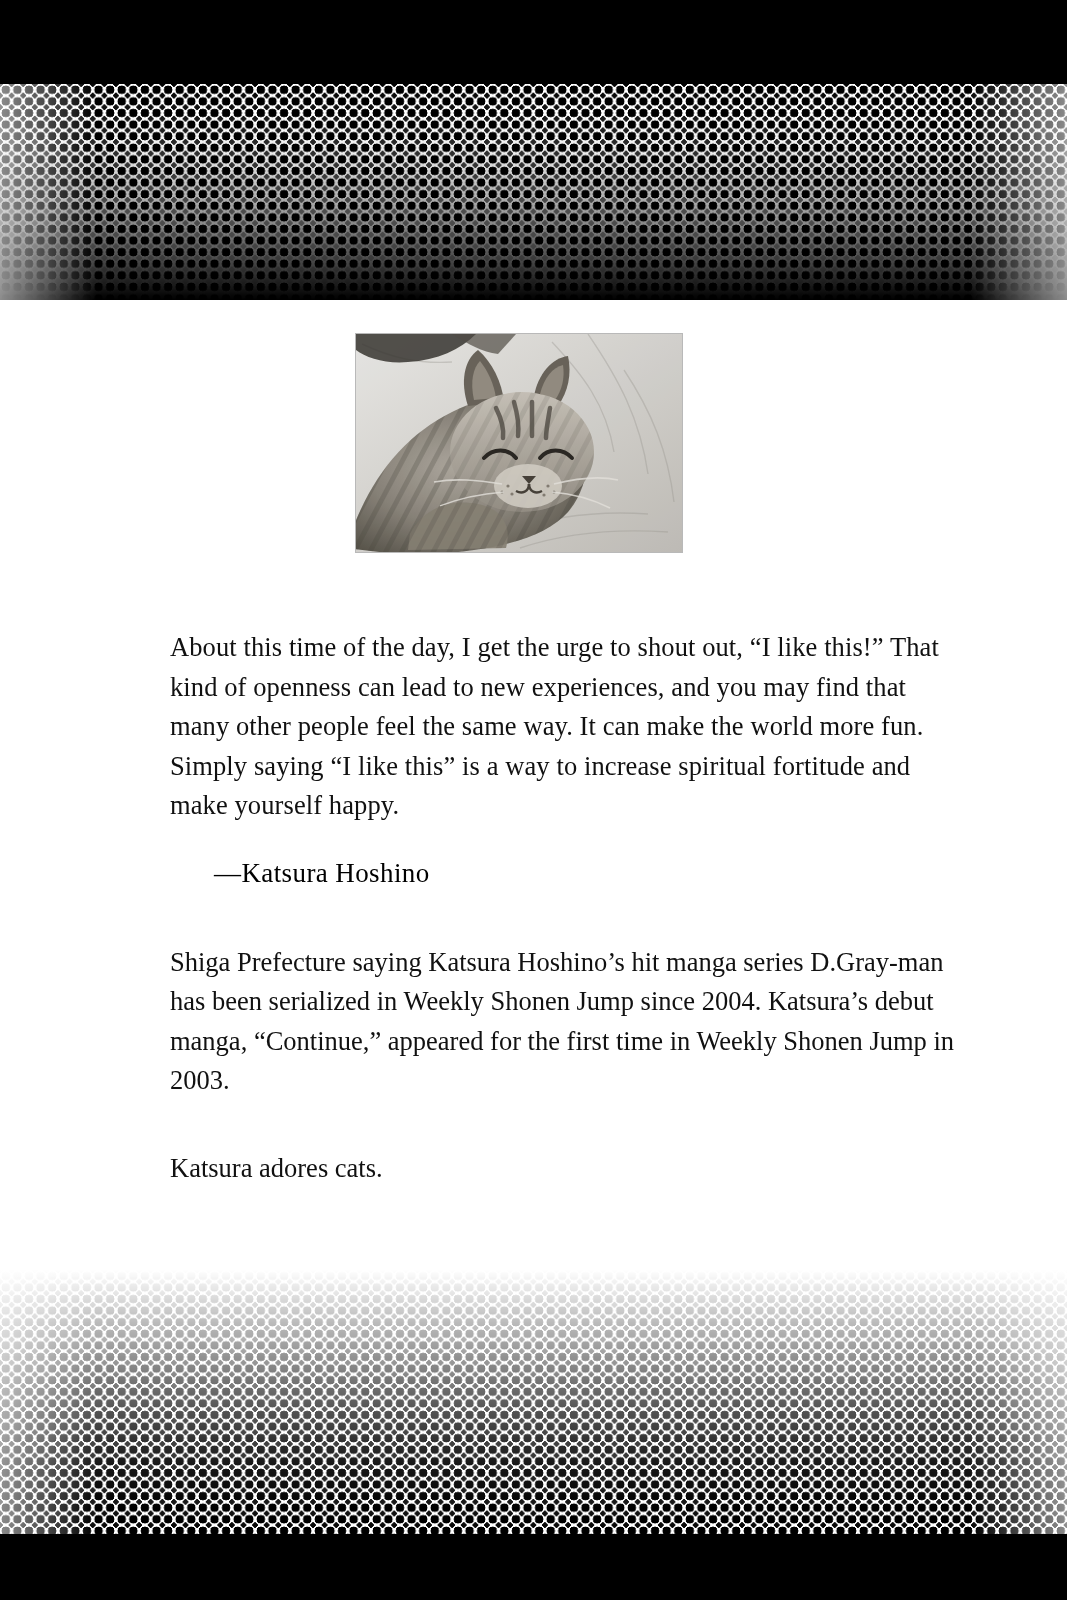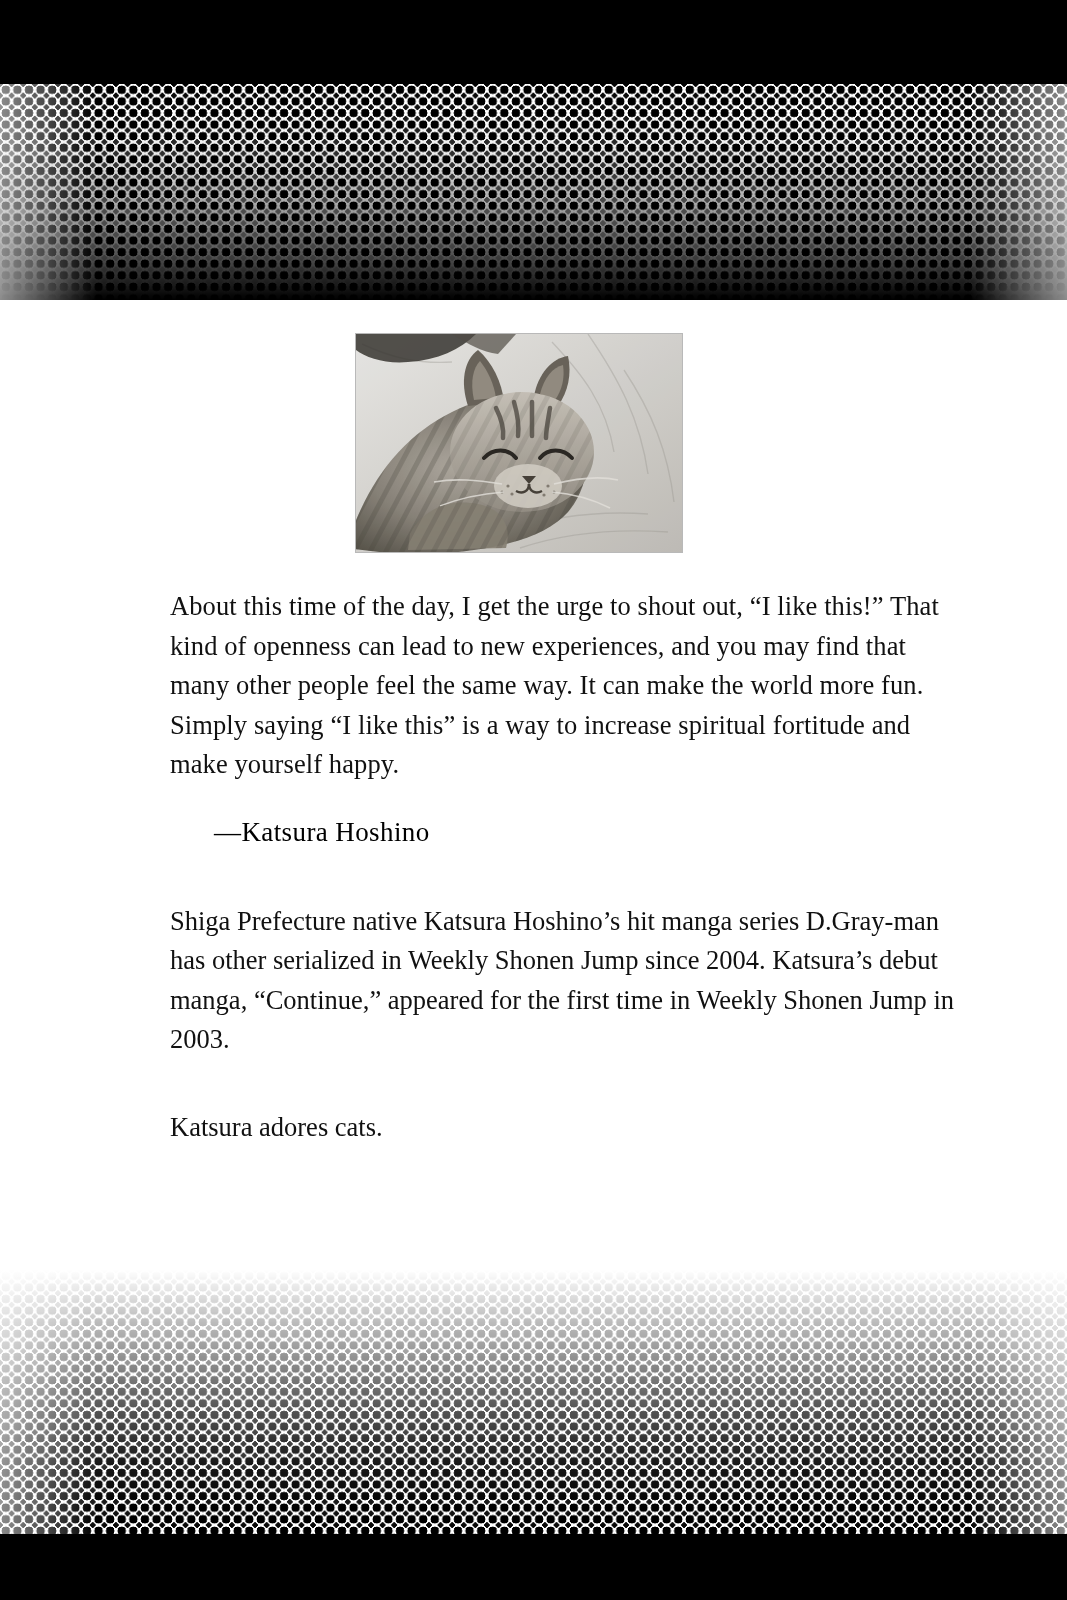--- a/index.html
+++ b/index.html
@@ -124,21 +124,21 @@
     position: absolute;
     inset: 0;
     overflow: hidden;
   }
   .photo svg { display: block; }
 
   
   .content {
     position: absolute;
     left: 170px;
-    top: 587px;
+    top: 628px;
     width: 790px;
   }
   .quote {
     font-size: 26.5px;
     line-height: 39.5px;
     color: #111;
     margin: 0;
     letter-spacing: 0.1px;
   }
   .attribution {
@@ -264,21 +264,21 @@
 
         <rect width="326" height="218" fill="none"></rect>
         <rect width="326" height="218" fill="#000" opacity="0.05"></rect>
       </svg>
     </div>
   </div>
 
   <div class="content">
     <p class="quote">About this time of the day, I get the urge to shout out, “I like this!” That kind of openness can lead to new experiences, and you may find that many other people feel the same way. It can make the world more fun. Simply saying “I like this” is a way to increase spiritual fortitude and make yourself happy.</p>
     <p class="attribution">—Katsura Hoshino</p>
-    <p class="bio"><span>Shiga Prefecture native Katsura Hoshino’s hit manga series </span><span class="ital">D.Gray-man</span><span> has other serialized in </span><span class="ital">Weekly Shonen Jump</span><span> since 2004. Katsura’s debut manga, “Continue,” appeared for the first time in </span><span class="ital">Weekly Shonen Jump</span><span> in 2003.</span></p>
+    <p class="bio"><span>Shiga Prefecture saying Katsura Hoshino’s hit manga series </span><span class="ital">D.Gray-man</span><span> has been serialized in </span><span class="ital">Weekly Shonen Jump</span><span> since 2004. Katsura’s debut manga, “Continue,” appeared for the first time in </span><span class="ital">Weekly Shonen Jump</span><span> in 2003.</span></p>
     <p class="closing">Katsura adores cats.</p>
   </div>
 
   <div class="halftone band-bottom">
     <div class="dots"></div>
     <div class="dots2"></div>
     <div class="vig"></div>
     <div class="solid"></div>
   </div>
 

